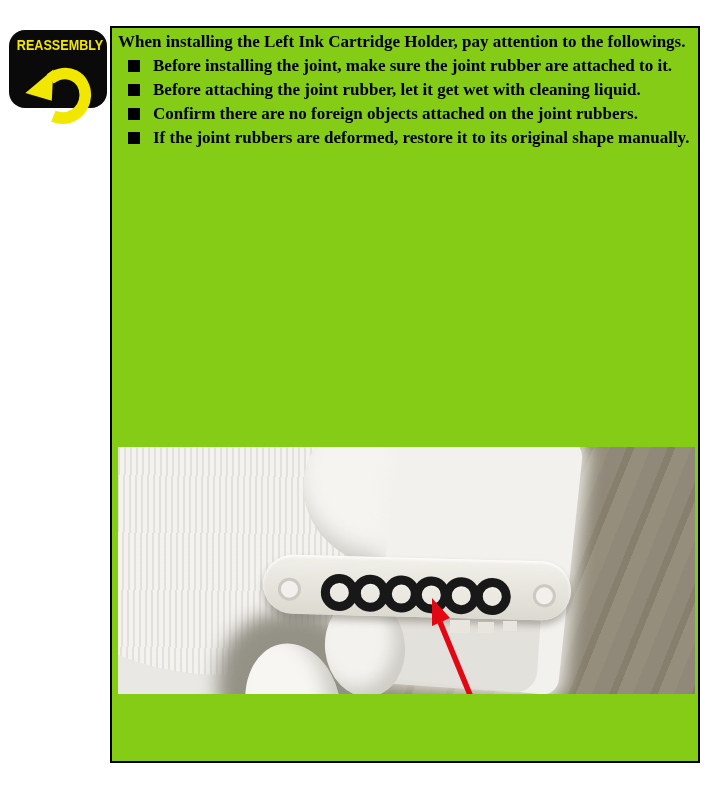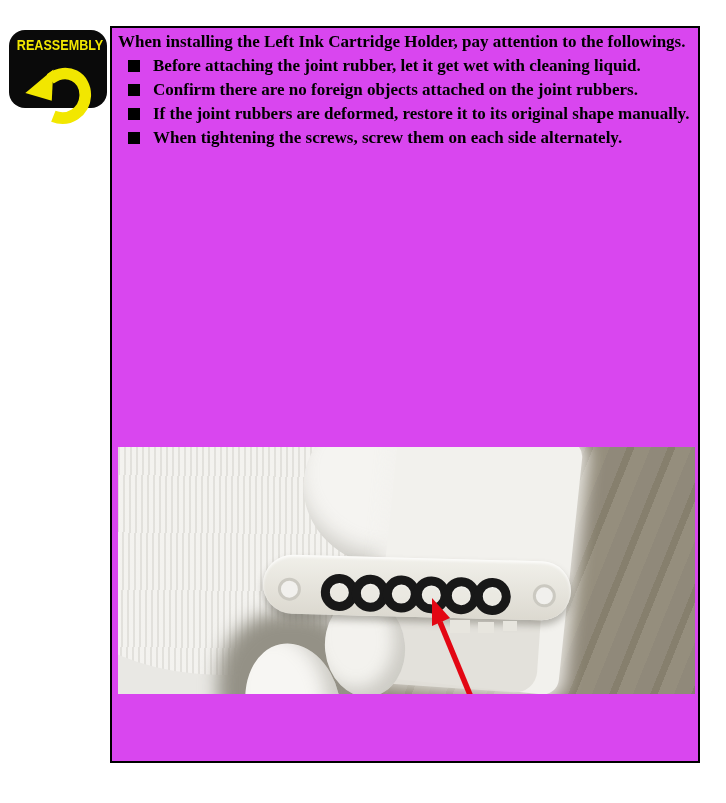--- a/index.html
+++ b/index.html
@@ -17,21 +17,21 @@
     display:block;text-align:center;margin-top:6px;
     font-family:"Liberation Sans", sans-serif;font-weight:bold;font-size:15px;
     color:#f2e700;letter-spacing:0px;white-space:nowrap;
     transform:scaleX(0.84);transform-origin:50% 50%;
   }
   .badge-arrow{display:block;margin:1px auto 0 auto;}
 
   
   .notice-box{
     position:absolute;left:110px;top:26px;width:590px;height:737px;
-    border:2.5px solid #000;box-sizing:border-box;background:#d946ef;
+    border:2.5px solid #000;box-sizing:border-box;background:#84cc16;
   }
   .notice-text{padding:2px 4px 0 6px;font-weight:bold;font-size:17px;line-height:24px;}
   .intro{margin:0;}
   .bullet-list{margin:0;padding:0;list-style:none;}
   .bullet-list li{display:flex;}
   .bullet-sq{flex:0 0 auto;width:12px;height:12px;background:#000;margin:6px 13px 0 10px;}
   .bullet-list li .li-text{flex:1;}
 
   
   .photo{
@@ -124,33 +124,33 @@
     <path d="M38 32 C 60 16, 84 30, 83 54 C 82 74, 62 88, 42 80" stroke="#f2e700" stroke-width="15" fill="none"></path>
   </svg>
 </div>
 
 <div class="notice-box">
   <div class="notice-text">
     <p class="intro">When installing the Left Ink Cartridge Holder, pay attention to the followings.</p>
     <ul class="bullet-list">
       <li>
           <span class="bullet-sq"></span>
+          <span class="li-text">Before installing the joint, make sure the joint rubber are attached to it.</span>
+        </li>
+      <li>
+          <span class="bullet-sq"></span>
           <span class="li-text">Before attaching the joint rubber, let it get wet with cleaning liquid.</span>
         </li>
       <li>
           <span class="bullet-sq"></span>
           <span class="li-text">Confirm there are no foreign objects attached on the joint rubbers.</span>
         </li>
       <li>
           <span class="bullet-sq"></span>
           <span class="li-text">If the joint rubbers are deformed, restore it to its original shape manually.</span>
-        </li>
-      <li>
-          <span class="bullet-sq"></span>
-          <span class="li-text">When tightening the screws, screw them on each side alternately.</span>
         </li>
     </ul>
   </div>
 
   <div class="photo">
     <div class="wood"></div>
     <div class="glove-low"></div>
     <div class="glove-main"></div>
     <div class="glove-thumb"></div>
     <div class="holder-plastic"></div>

